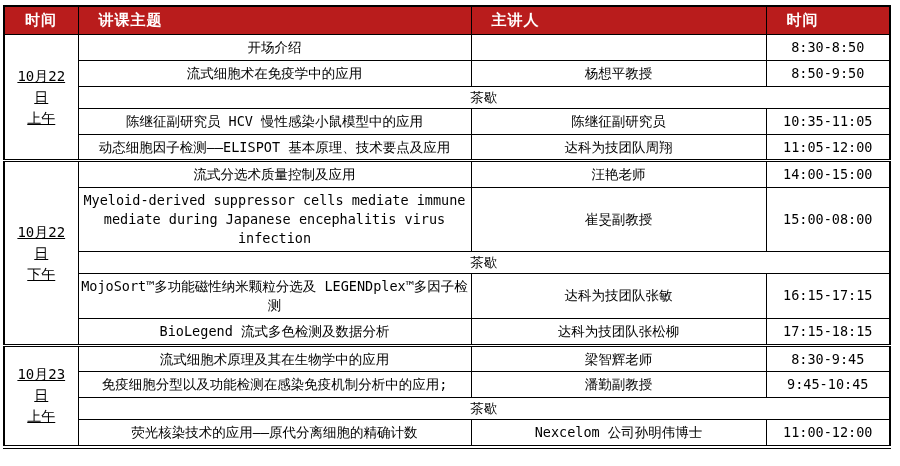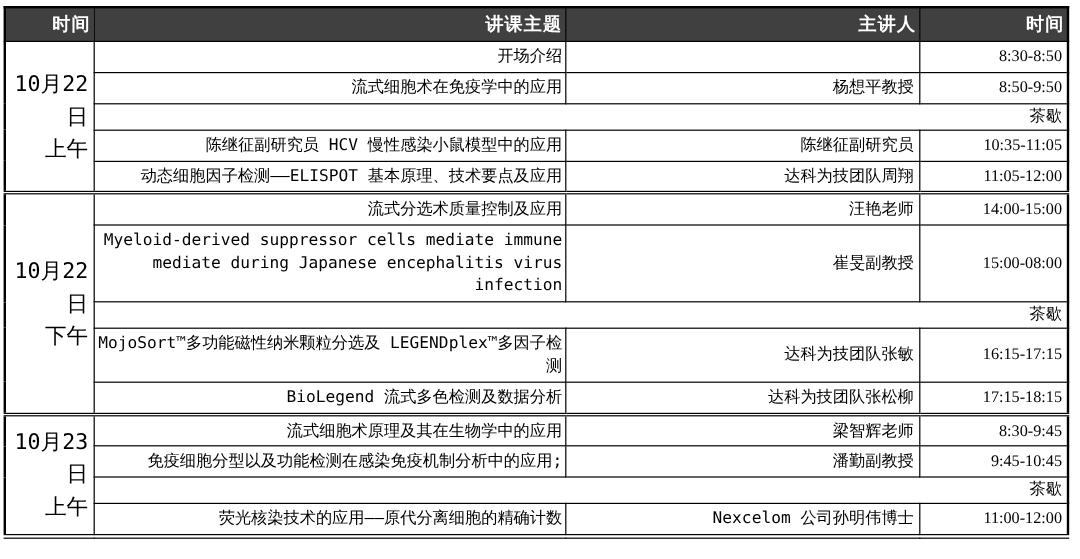--- a/index.html
+++ b/index.html
@@ -19,53 +19,54 @@
   }
   table.schedule {
     border-collapse: collapse;
     table-layout: fixed;
     margin: 5px 0 0 3px;
     width: 886px;
     border: 2px solid #000000;
     border-bottom: 4px double #000000;
   }
   th {
-    background: #404040;
+    background: #b91c1c;
     color: #ffffff;
     font-weight: bold;
     font-size: 15px;
     border: 1px solid #000000;
-    padding: 4px 2px;
-    text-align: right;
+    padding: 4px 20px;
+    text-align: left;
     letter-spacing: 1px;
   }
   td {
     border: 1px solid #000000;
     font-size: 13.5px;
     line-height: 1.4;
-    text-align: right;
+    text-align: center;
     vertical-align: middle;
     padding: 3px 4px;
     background: #ffffff;
     word-break: break-word;
   }
   td.date-cell {
     white-space: pre-line;
-    font-size: 18px;
+    font-size: 14px;
     line-height: 1.5;
+    text-decoration: underline;
   }
   td.break-cell {
     padding: 1px 4px;
     margin-top: 10px;
   }
   tr.section-start td {
     border-top: 3px double #000000;
   }
   td.topic-cell { padding: 3px 2px; }
-  td.time-cell { letter-spacing: 0px; font-family: Liberation Serif, serif; }
+  td.time-cell { letter-spacing: 0px; }
 </style>
 </head>
 <body>
 
 <div class="page">
   <table class="schedule">
     <colgroup>
       <col style="width:74px">
       <col style="width:393px">
       <col style="width:295px">

